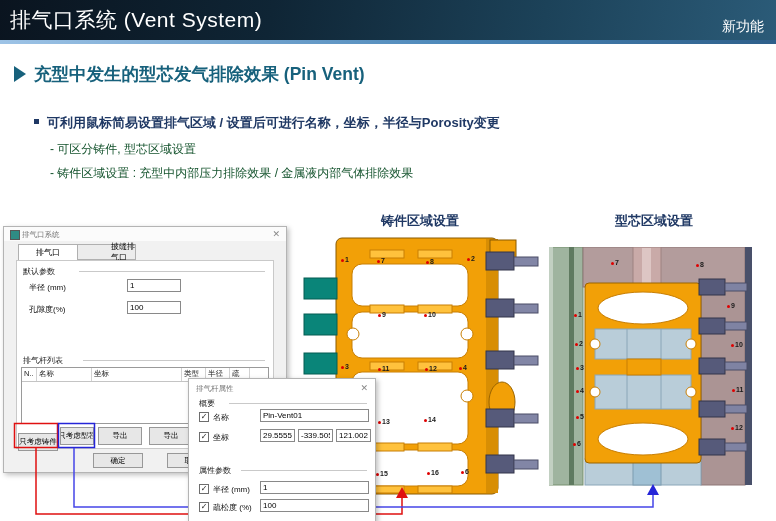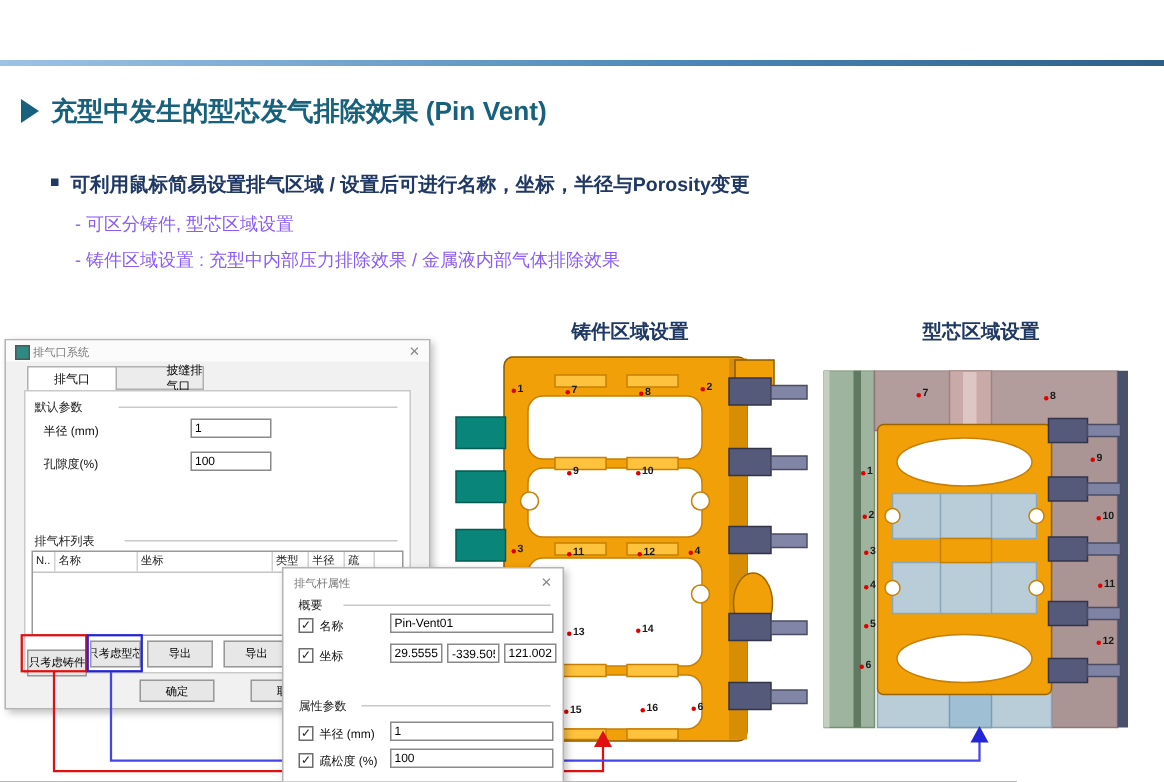--- a/index.html
+++ b/index.html
@@ -15,21 +15,21 @@
                background:linear-gradient(90deg,#9dc3e6,#4a86b8 60%,#2e5f8a);}
 
   
   .section-heading{position:absolute;left:14px;top:62px;display:flex;align-items:center;color:#17617c;}
   .tri{width:0;height:0;border-left:12px solid #17617c;border-top:8px solid transparent;
        border-bottom:8px solid transparent;margin-right:8px;}
   .section-heading b{font-size:17.5px;}
   .bullet-main{position:absolute;left:34px;top:114px;display:flex;color:#1f3864;}
   .sq{width:5px;height:5px;background:#1f3864;margin:5px 8px 0 0;flex:none;}
   .bullet-main b{font-size:13px;}
-  .sub-bullet{position:absolute;left:50px;color:#8b5cf6;font-size:12px;}
+  .sub-bullet{position:absolute;left:50px;color:#14532d;font-size:12px;}
   .caption{position:absolute;top:212px;text-align:center;color:#1f3864;font-size:13px;font-weight:bold;}
 
   
   .dlg{position:absolute;background:#f1f1f1;border:1px solid #b4b4b4;box-shadow:2px 2px 5px rgba(0,0,0,.25);}
   .dlg-title{position:absolute;font-size:7.5px;color:#777;white-space:nowrap;}
   .dlg-close{position:absolute;font-size:9px;color:#888;}
   .glabel{position:absolute;font-size:8px;color:#222;white-space:nowrap;}
   .gline{position:absolute;height:1px;background:#c9c9c9;}
   .flabel{position:absolute;font-size:8px;color:#111;white-space:nowrap;}
   .tb{position:absolute;background:#fff;border:1px solid #898989;font-size:8px;color:#000;
@@ -65,20 +65,24 @@
               color:#1a1a1a;font-weight:bold;line-height:7px;}
   .vent-point i{width:3px;height:3px;background:#e00000;border-radius:50%;margin-bottom:1px;}
 
   .arrows{position:absolute;left:0;top:0;z-index:3;pointer-events:none;}
 </style>
 </head>
 <body>
 
 <div class="slide">
 
+  <div class="header">
+    <div class="header-title">排气口系统 (Vent System)</div>
+    <div class="header-badge">新功能</div>
+  </div>
   <div class="header-line"></div>
 
   <div class="section-heading">
     <span class="tri"></span>
     <b>充型中发生的型芯发气排除效果 (Pin Vent)</b>
   </div>
 
   <div class="bullet-main">
     <span class="sq"></span>
     <b>可利用鼠标简易设置排气区域 / 设置后可进行名称，坐标，半径与Porosity变更</b>

